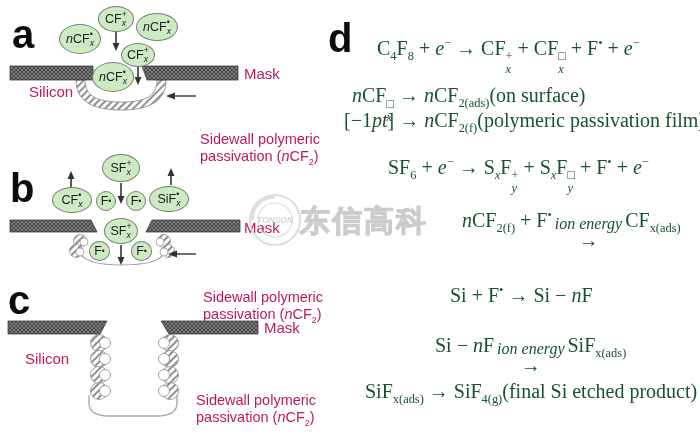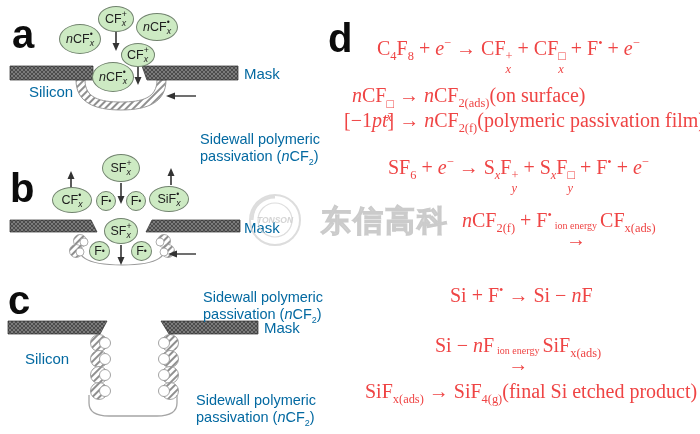--- a/index.html
+++ b/index.html
@@ -1,38 +1,38 @@
 <!DOCTYPE html>
 <html><head>
 <meta charset="utf-8">
 <style>
   html,body{margin:0;padding:0;background:#ffffff;}
   #root{position:relative;width:700px;height:434px;background:#ffffff;overflow:hidden;
         font-family:"Liberation Sans",sans-serif;}
   #gfx{position:absolute;left:0;top:0;z-index:1;}
   .plabel{position:absolute;z-index:2;font-weight:bold;font-size:40px;line-height:1;
           color:#0c0c0c;font-family:"Liberation Sans",sans-serif;}
-  .lbl{position:absolute;z-index:2;font-size:15px;color:#0369a1;white-space:nowrap;}
+  .lbl{position:absolute;z-index:2;font-size:15px;color:#be185d;white-space:nowrap;}
   .lbl.small{font-size:14.5px;margin-top:44px;}
   .mol{position:absolute;z-index:2;display:flex;align-items:center;justify-content:center;
        background:#cdeac3;border:1.5px solid #72836f;border-radius:50%;
        font-size:12.5px;color:#1e1e1e;white-space:nowrap;box-sizing:border-box;}
   .mol .stk{font-size:70%;}
   .mol sup{font-size:70%;}
   .eq{position:absolute;z-index:2;font-family:"Liberation Serif","DejaVu Serif","DejaVu Sans",serif;
-      font-size:20px;color:#ef4444;white-space:nowrap;}
+      font-size:20px;color:#14532d;white-space:nowrap;}
   .it{font-style:italic;}
   .eq sup,.eq sub,sup,sub{font-size:62%;}
   .stk{display:inline-flex;flex-direction:column;align-items:flex-start;font-size:62%;
        line-height:1.05;vertical-align:-0.45em;}
   .oa{display:inline-flex;flex-direction:column;align-items:center;line-height:1;
       vertical-align:-0.1em;margin:0 3px;}
-  .oa-lbl{font-size:10px;line-height:1;margin-bottom:0;}
+  .oa-lbl{font-size:16px;line-height:1;margin-bottom:0;font-style:italic;}
   .oa-arr{line-height:0.8;}
-  .wm-cn{position:absolute;left:321px;top:201px;z-index:3;font-weight:bold;font-size:30px;
+  .wm-cn{position:absolute;left:300px;top:201px;z-index:3;font-weight:bold;font-size:30px;
          letter-spacing:2px;color:#d8d8d8;-webkit-text-stroke:1px #c6c6c6;opacity:.9;
          font-family:"DejaVu Sans",sans-serif;white-space:nowrap;}
   .wm-logo{position:absolute;left:244px;top:192px;z-index:3;opacity:.8;}
 </style>
 </head>
 <body>
 
 <div id="root">
 
   <svg id="gfx" width="700" height="434">

